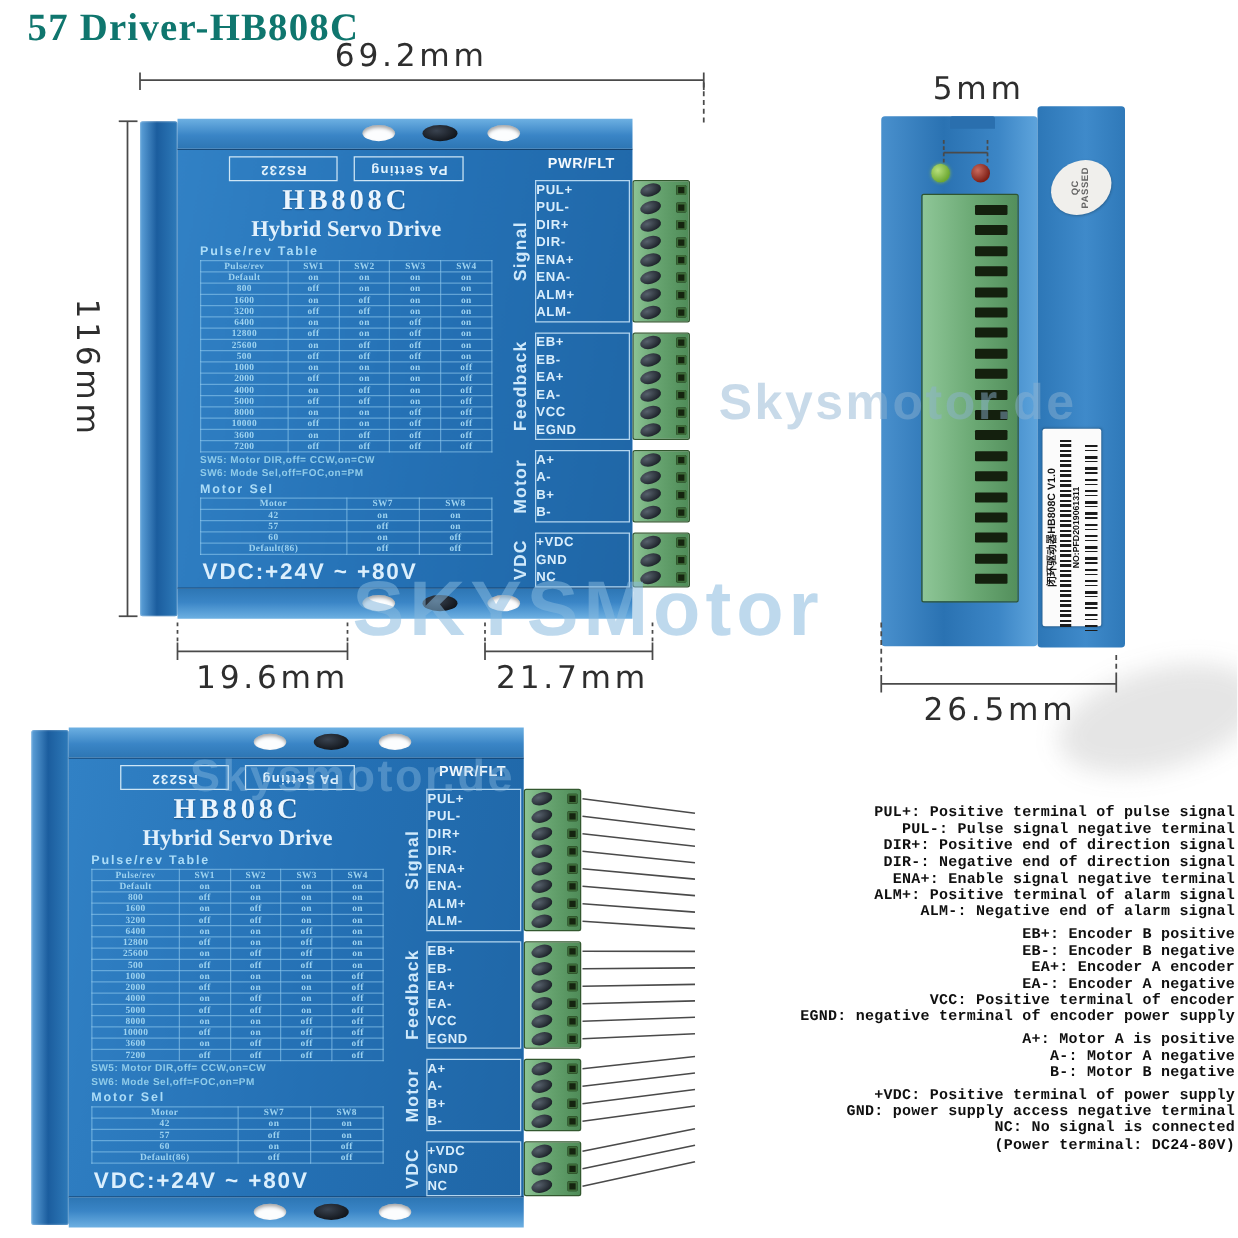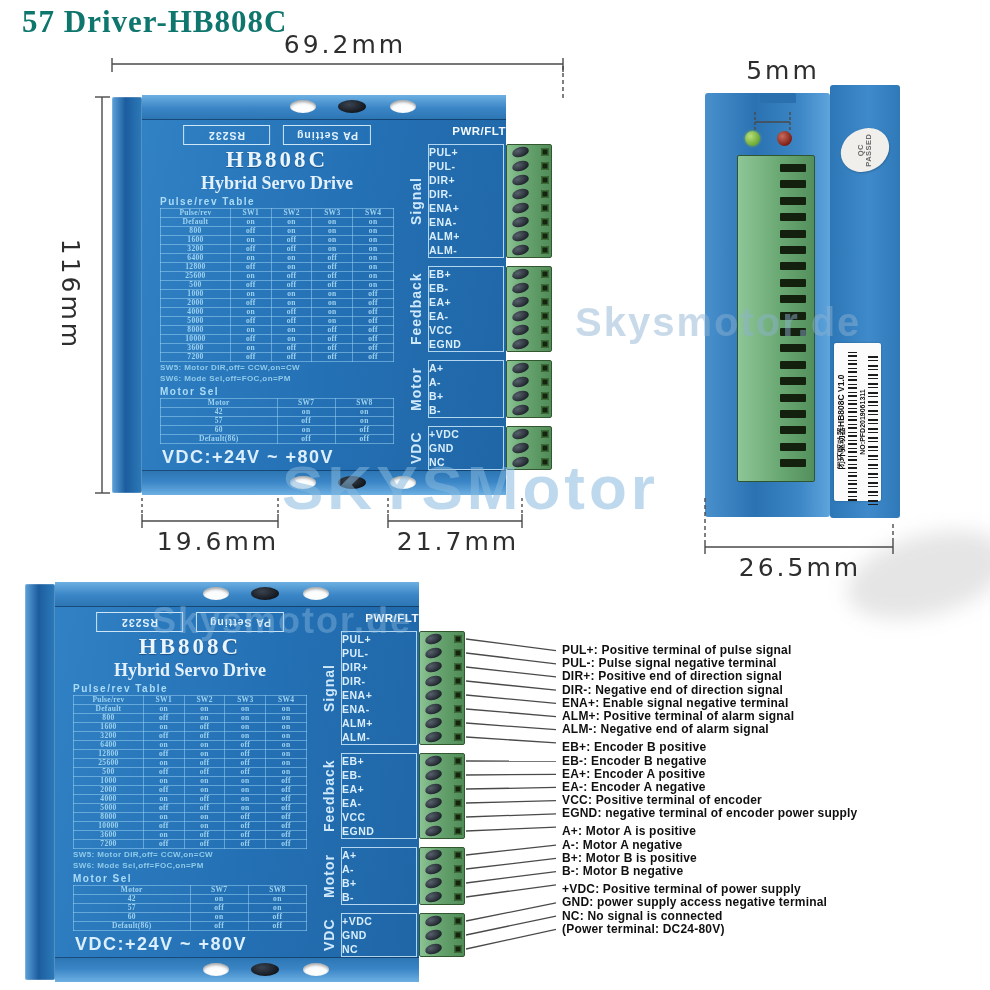--- a/index.html
+++ b/index.html
@@ -6,21 +6,21 @@
   #page { position:relative; width:990px; height:990px; background:#fff; overflow:hidden;
           font-family:"Liberation Sans", sans-serif; }
 
   
   .page-title { position:absolute; left:22px; top:4px; font-family:"Liberation Serif", serif;
                 font-weight:bold; font-size:31px; color:#0f766e; letter-spacing:1px; z-index:7; }
 
   
   .dim-label { position:absolute; color:#2e2e2e; font-size:25px; letter-spacing:3px;
                text-align:center; z-index:7; font-family:"DejaVu Sans", sans-serif; }
-  #dim-top-width   { left:250px; top:30px;  width:190px; }
+  #dim-top-width   { left:234px; top:30px;  width:190px; }
   #dim-height      { left:14px;  top:280px; width:112px; transform:rotate(90deg); }
   #dim-bottom-left { left:148px; top:527px; width:140px; }
   #dim-bottom-right{ left:388px; top:527px; width:140px; }
   #dim-side-gap    { left:733px; top:56px;  width:100px; }
   #dim-side-width  { left:712px; top:553px; width:176px; }
 
   svg.overlay { position:absolute; left:0; top:0; z-index:5; pointer-events:none; }
 
   
   .driver-view { position:absolute; width:451px; height:400px; z-index:2; }
@@ -52,21 +52,21 @@
   .subtitle { text-align:center; font-family:"Liberation Serif", serif; font-weight:bold;
               font-size:18px; color:#e2f1fc; line-height:21px; }
   .mini-title { font-weight:bold; font-size:10px; color:#abdcf7; letter-spacing:1.5px; margin:2px 0 1px; }
   table.mini { width:100%; border-collapse:collapse; table-layout:fixed;font-family:Liberation Serif, serif; }
   table.mini td, table.mini th { border:1px solid rgba(150,205,240,.55); font-weight:bold;
        font-size:7.5px; height:8px; line-height:8px; text-align:center; padding:0;
        color:#9ed3f0; letter-spacing:.3px; overflow:hidden; white-space:nowrap; }
   .sw-note { font-size:8px; font-weight:bold; color:#8fcbe9; line-height:10px; letter-spacing:.4px; margin-top:1px; }
   .vdc-line { font-weight:bold; font-size:18px; color:#dbeffd; letter-spacing:1.5px; margin-top:3px; padding-left:2px; }
 
-  .pwr-label { position:absolute; top:5px; right:0; font-weight:bold; font-size:11.5px;
+  .pwr-label { position:absolute; top:5px; right:14px; font-weight:bold; font-size:11.5px;
                color:#f4f9fd; letter-spacing:.5px; }
   .pin-group { display:flex; margin-left:2px; }
   .pin-group + .pin-group { margin-top:8px; }
   .group-label { width:24px; display:flex; align-items:center; justify-content:center;
                  writing-mode:vertical-rl; transform:rotate(180deg); color:#cfe9fb;
                  font-weight:bold; font-size:14px; letter-spacing:1px; }
   .pin-box { width:74px; border:1px solid rgba(205,233,251,.85); box-sizing:content-box; }
   .pin-row { height:14px; line-height:14px; text-align:left; padding-right:8px; color:#d9eefc;
              font-weight:bold; font-size:10.5px; letter-spacing:.5px; }
 
@@ -109,21 +109,21 @@
   .vcol.serial{ width:10px; } .vcol.serial> span { font-size:7px; }
   .vcol.bars  { width:10px; margin:6px 1px;
        background:repeating-linear-gradient(180deg,#1c1c1c 0 1.5px,transparent 1.5px 3.5px,#1c1c1c 3.5px 5.5px,transparent 5.5px 8px); }
   .vcol.bars2 { width:12px; margin:10px 1px;
        background:repeating-linear-gradient(180deg,#1c1c1c 0 2px,transparent 2px 4px,#1c1c1c 4px 5px,transparent 5px 9px); }
 
   
   #pin-desc-list { position:absolute; left:562px; top:644px; width:426px; z-index:4; }
   .pin-desc, .pin-desc-footer { font-weight:bold; font-size:12px; color:#101010; height:13.2px;
         line-height:13.2px; letter-spacing:.2px; white-space:nowrap;
-        font-family:Liberation Sans, sans-serif; }
+        font-family:Liberation Mono, monospace;text-align:right; }
   .group-start { margin-top:5px; }
 
   
   .wm { position:absolute; font-weight:bold; pointer-events:none; z-index:6; white-space:nowrap; }
   #wm-top    { left:575px; top:300px; font-size:40px; letter-spacing:2px; color:rgba(140,178,210,.48); }
   #wm-big    { left:282px; top:452px; font-size:62px; letter-spacing:4px; color:rgba(116,172,219,.55); }
   #wm-bottom { left:152px; top:600px; font-size:36px; letter-spacing:2px; color:rgba(150,195,230,.38); }
   #smudge { position:absolute; left:845px; top:535px; width:165px; height:80px; border-radius:50%;
             background:rgba(70,70,70,.14); filter:blur(10px); transform:rotate(-15deg); z-index:1; }
 </style>
@@ -769,27 +769,26 @@
   <div id="pin-desc-list">
       <div class="pin-desc">PUL+: Positive terminal of pulse signal</div>
       <div class="pin-desc">PUL-: Pulse signal negative terminal</div>
       <div class="pin-desc">DIR+: Positive end of direction signal</div>
       <div class="pin-desc">DIR-: Negative end of direction signal</div>
       <div class="pin-desc">ENA+: Enable signal negative terminal</div>
       <div class="pin-desc">ALM+: Positive terminal of alarm signal</div>
       <div class="pin-desc">ALM-: Negative end of alarm signal</div>
       <div class="pin-desc group-start">EB+: Encoder B positive</div>
       <div class="pin-desc">EB-: Encoder B negative</div>
-      <div class="pin-desc">EA+: Encoder A positive</div>
+      <div class="pin-desc">EA+: Encoder A encoder</div>
       <div class="pin-desc">EA-: Encoder A negative</div>
       <div class="pin-desc">VCC: Positive terminal of encoder</div>
       <div class="pin-desc">EGND: negative terminal of encoder power supply</div>
       <div class="pin-desc group-start">A+: Motor A is positive</div>
       <div class="pin-desc">A-: Motor A negative</div>
-      <div class="pin-desc">B+: Motor B is positive</div>
       <div class="pin-desc">B-: Motor B negative</div>
       <div class="pin-desc group-start">+VDC: Positive terminal of power supply</div>
       <div class="pin-desc">GND: power supply access negative terminal</div>
       <div class="pin-desc">NC: No signal is connected</div>
       <div class="pin-desc-footer">(Power terminal: DC24-80V)</div>
     </div>
 
   <svg class="overlay" id="leader-svg" width="990" height="990">
       <line x1="466" y1="639" x2="556" y2="650.59375" stroke="#4a4a4a" stroke-width="1.3"></line>
       <line x1="466" y1="653" x2="556" y2="663.78125" stroke="#4a4a4a" stroke-width="1.3"></line>

